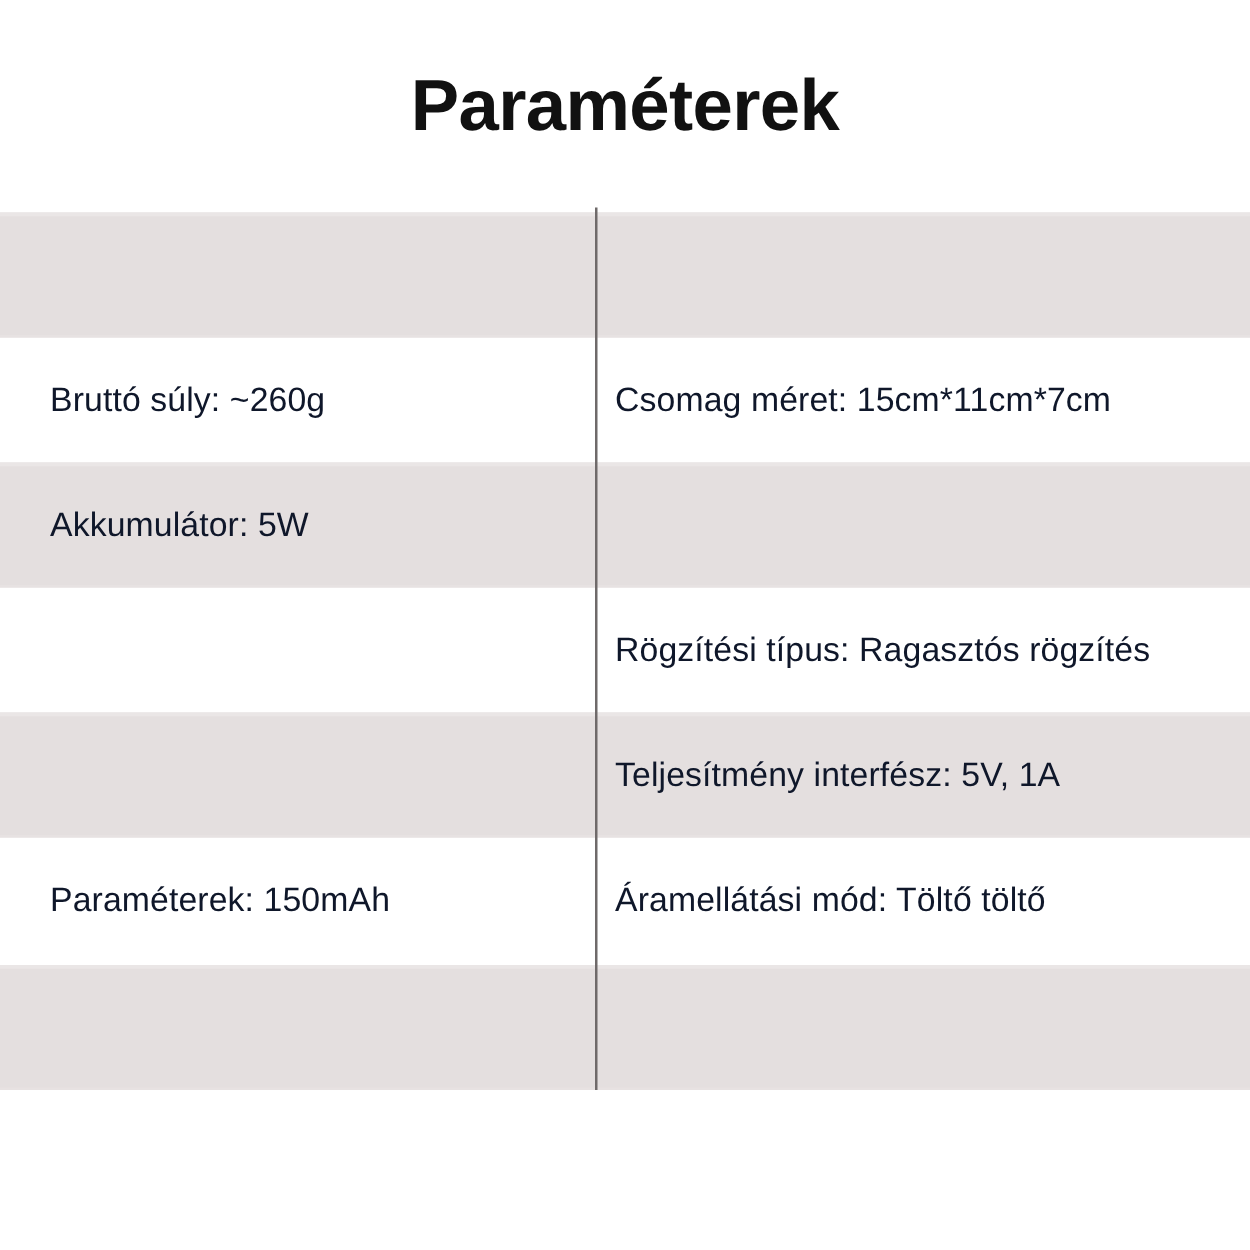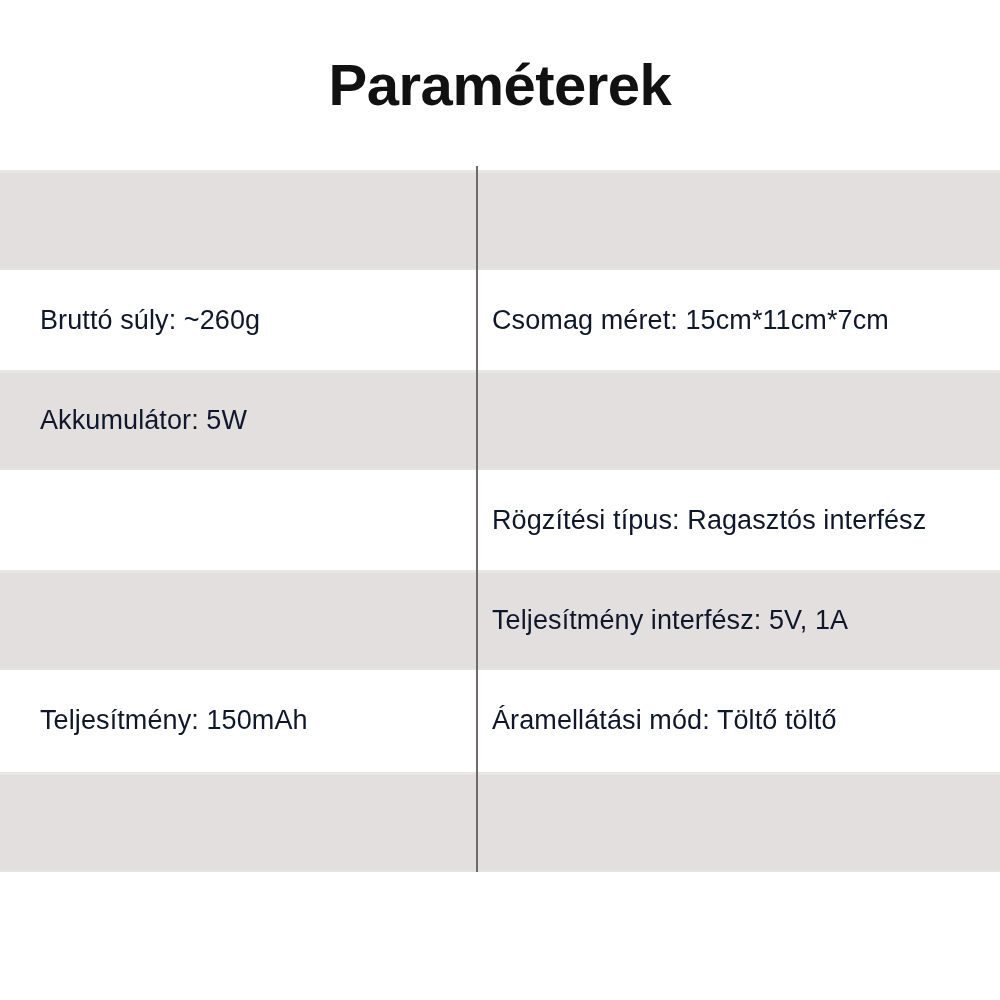--- a/index.html
+++ b/index.html
@@ -122,26 +122,26 @@
     <div class="spec-row">
       <div class="spec-cell left">Bruttó súly: ~260g</div>
       <div class="spec-cell right">Csomag méret: 15cm*11cm*7cm</div>
     </div>
 
     <div class="spec-row">
       <div class="spec-cell left">Akkumulátor: 5W</div>
     </div>
 
     <div class="spec-row">
-      <div class="spec-cell right">Rögzítési típus: Ragasztós interfész</div>
+      <div class="spec-cell right">Rögzítési típus: Ragasztós rögzítés</div>
     </div>
 
     <div class="spec-row">
       <div class="spec-cell right">Teljesítmény interfész: 5V, 1A</div>
     </div>
 
     <div class="spec-row">
-      <div class="spec-cell left">Teljesítmény: 150mAh</div>
+      <div class="spec-cell left">Paraméterek: 150mAh</div>
       <div class="spec-cell right">Áramellátási mód: Töltő töltő</div>
     </div>
 
   </div>
 </div>
 
 </body></html>

